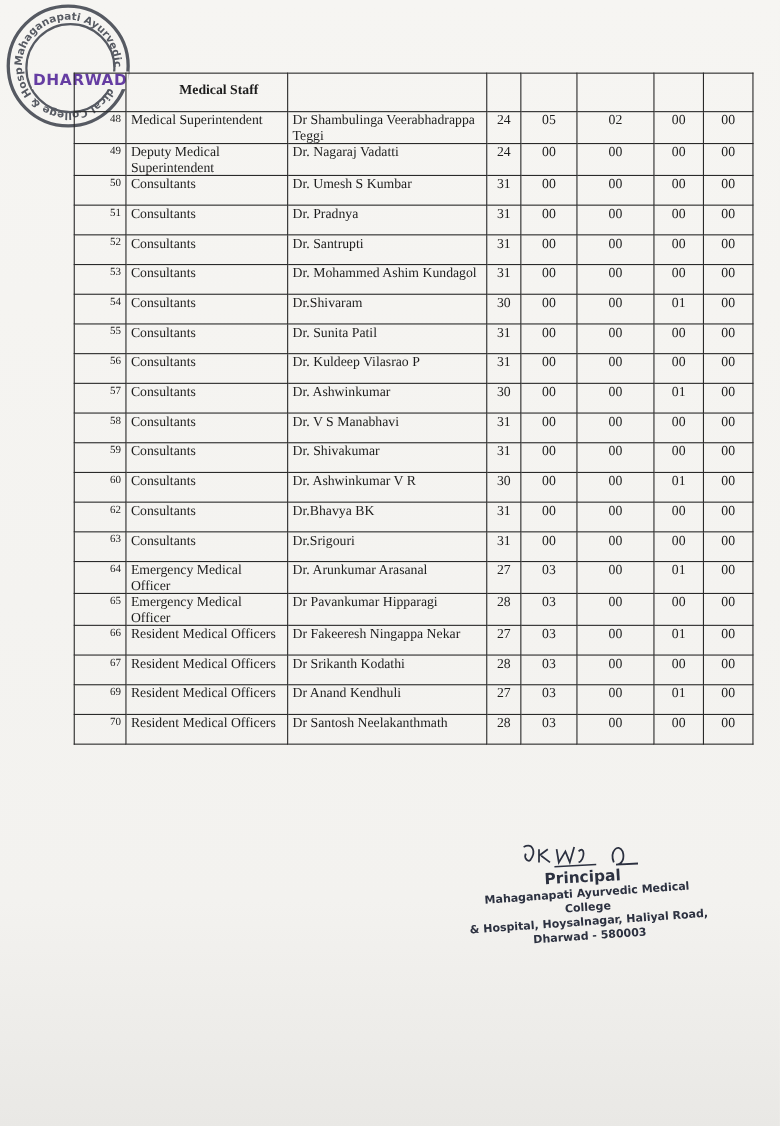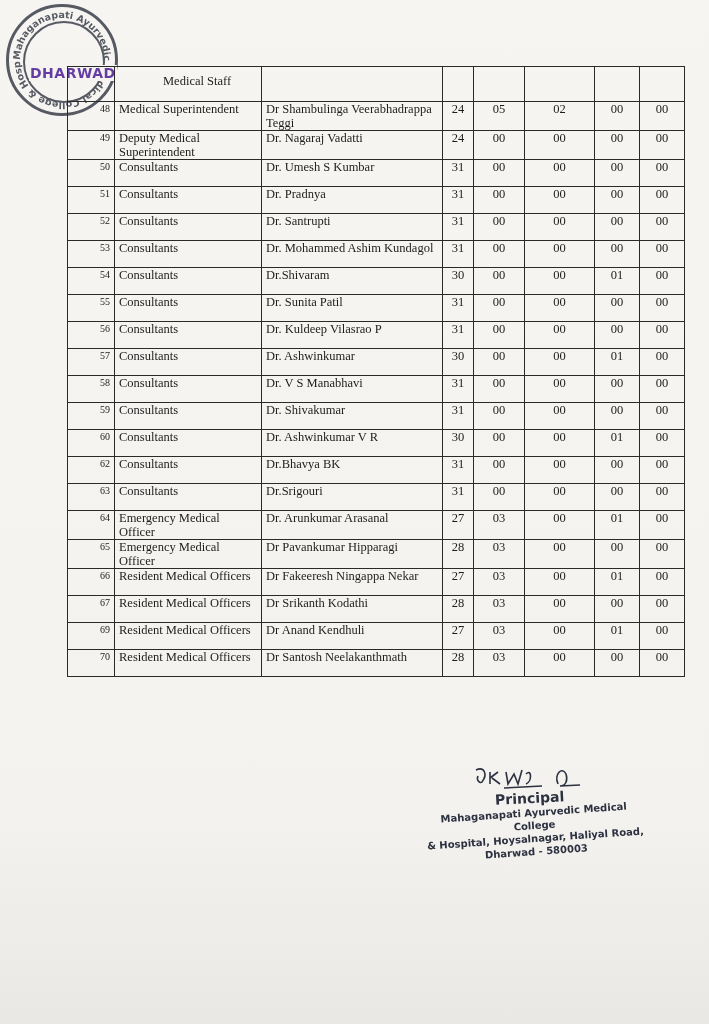--- a/index.html
+++ b/index.html
@@ -27,21 +27,21 @@
   td.sno { width: 38px; text-align: right; font-size: 10px; padding-top: 2px; }
   td.desig { width: 94px; padding-left: 2px; }
   td.name { width: 172px; }
   td.num { text-align: center; padding-top: 4px; }
   td.c1 { width: 22px; margin-top: 46px; }
   td.c2 { width: 42px; }
   td.c3 { width: 61px; }
   td.c4 { width: 36px; }
   td.c5 { width: 36px; }
   tr.hdr td { height: 27px; }
-  tr.hdr .section { font-weight: normal; padding-top: 7px; padding-left: 48px; }
+  tr.hdr .section { font-weight: bold; padding-top: 7px; padding-left: 48px; }
   tr.r td { height: 26px; }
   .one-line { padding-top: 8px; }
   .name-low { padding-top: 12px; }
   .stamp {
     position: absolute; left: 6px; top: 4px; width: 112px; height: 112px;
     border: 3px solid #3b3f4a; border-radius: 50%;
     box-sizing: border-box; opacity: 0.85;
   }
   .stamp .inner {
     position: absolute; left: 14px; top: 14px; width: 78px; height: 78px;

